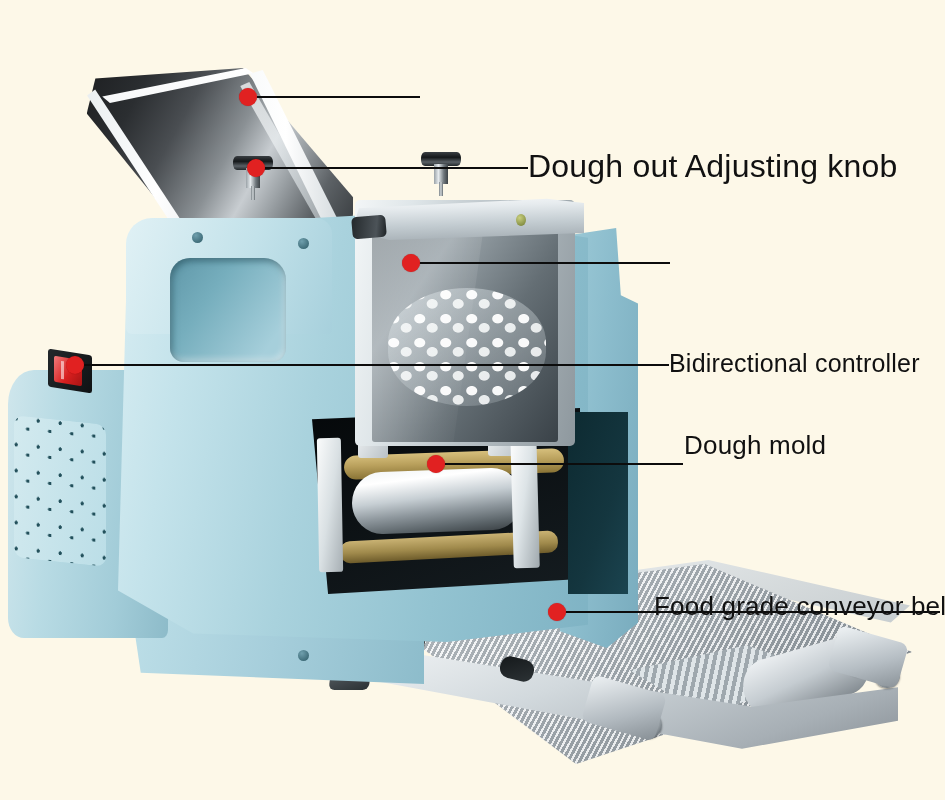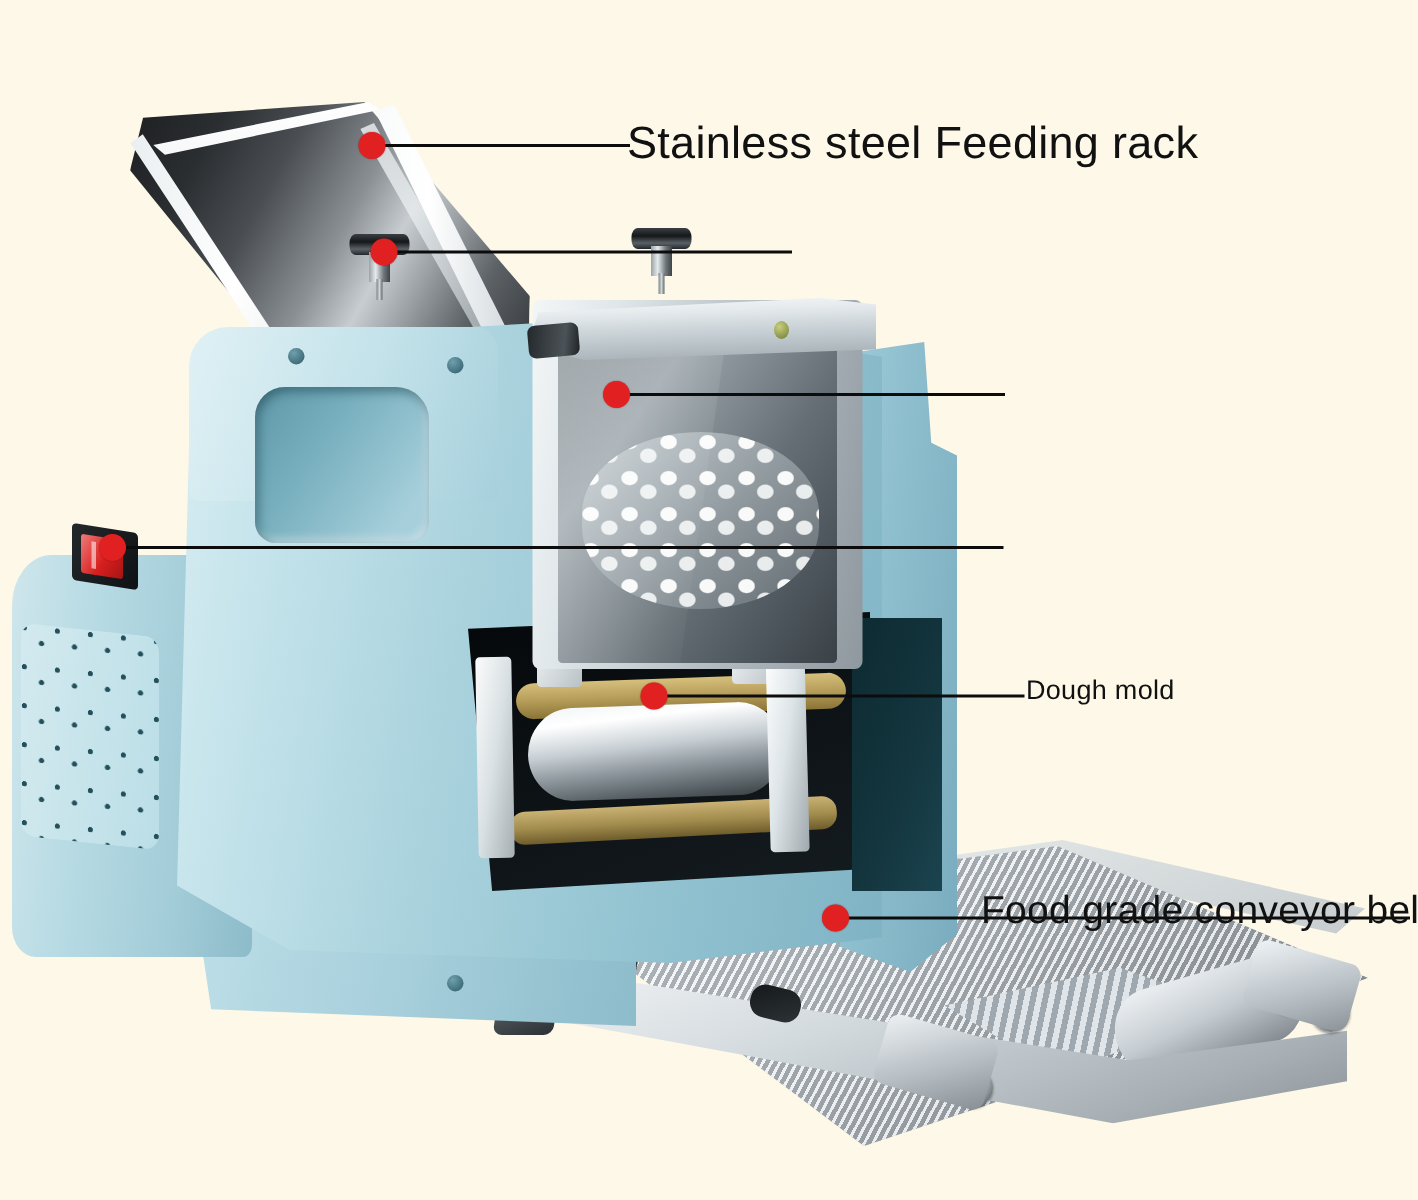--- a/index.html
+++ b/index.html
@@ -560,32 +560,33 @@
     </div>
 
     <div class="switch-housing"></div>
     <div class="switch-rocker"></div>
 
     <div class="mid-dark-band"></div>
   </div>
 
   <div class="leader-dot" style="left:239px; top:88px; width:18px; height:18px;"></div>
   <div class="leader-line" style="left:248px; top:96px; width:172px;"></div>
-  <div class="callout-label" style="left:418px; top:79px; font-size:30px;">Stainless steel Feeding rack</div>
 
   <div class="leader-dot" style="left:247px; top:159px; width:18px; height:18px;"></div>
   <div class="leader-line" style="left:256px; top:167px; width:272px;"></div>
+  <div class="callout-label" style="left:528px; top:148px; font-size:32px;">Dough out Adjusting knob</div>
 
   <div class="leader-dot" style="left:402px; top:254px; width:18px; height:18px;"></div>
   <div class="leader-line" style="left:411px; top:262px; width:259px;"></div>
 
   <div class="leader-dot" style="left:66px; top:356px; width:18px; height:18px;"></div>
   <div class="leader-line" style="left:76px; top:364px; width:593px;"></div>
+  <div class="callout-label" style="left:669px; top:349px; font-size:25px;">Bidirectional controller</div>
 
   <div class="leader-dot" style="left:427px; top:455px; width:18px; height:18px;"></div>
   <div class="leader-line" style="left:437px; top:463px; width:246px;"></div>
-  <div class="callout-label" style="left:684px; top:450px; font-size:18px;">Dough mold</div>
+  <div class="callout-label" style="left:684px; top:430px; font-size:26px;">Dough mold</div>
 
   <div class="leader-dot" style="left:548px; top:603px; width:18px; height:18px;"></div>
   <div class="leader-line" style="left:558px; top:611px; width:382px;"></div>
   <div class="callout-label" style="left:654px; top:591px; font-size:26px;">Food grade conveyor belt</div>
 
 </div>
 
 </body></html>

